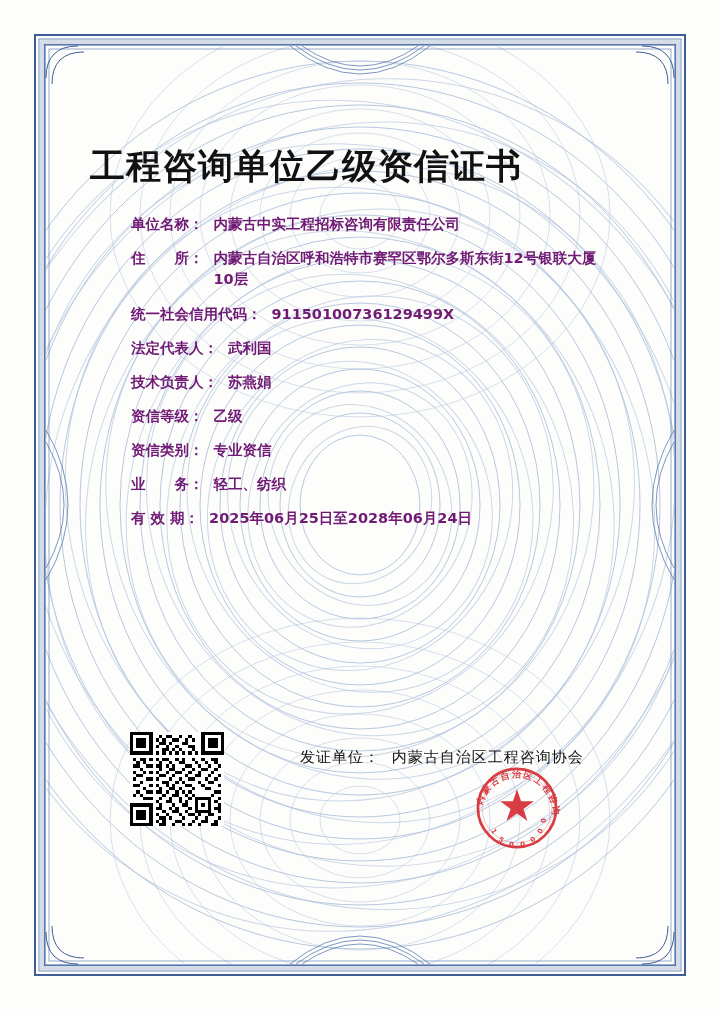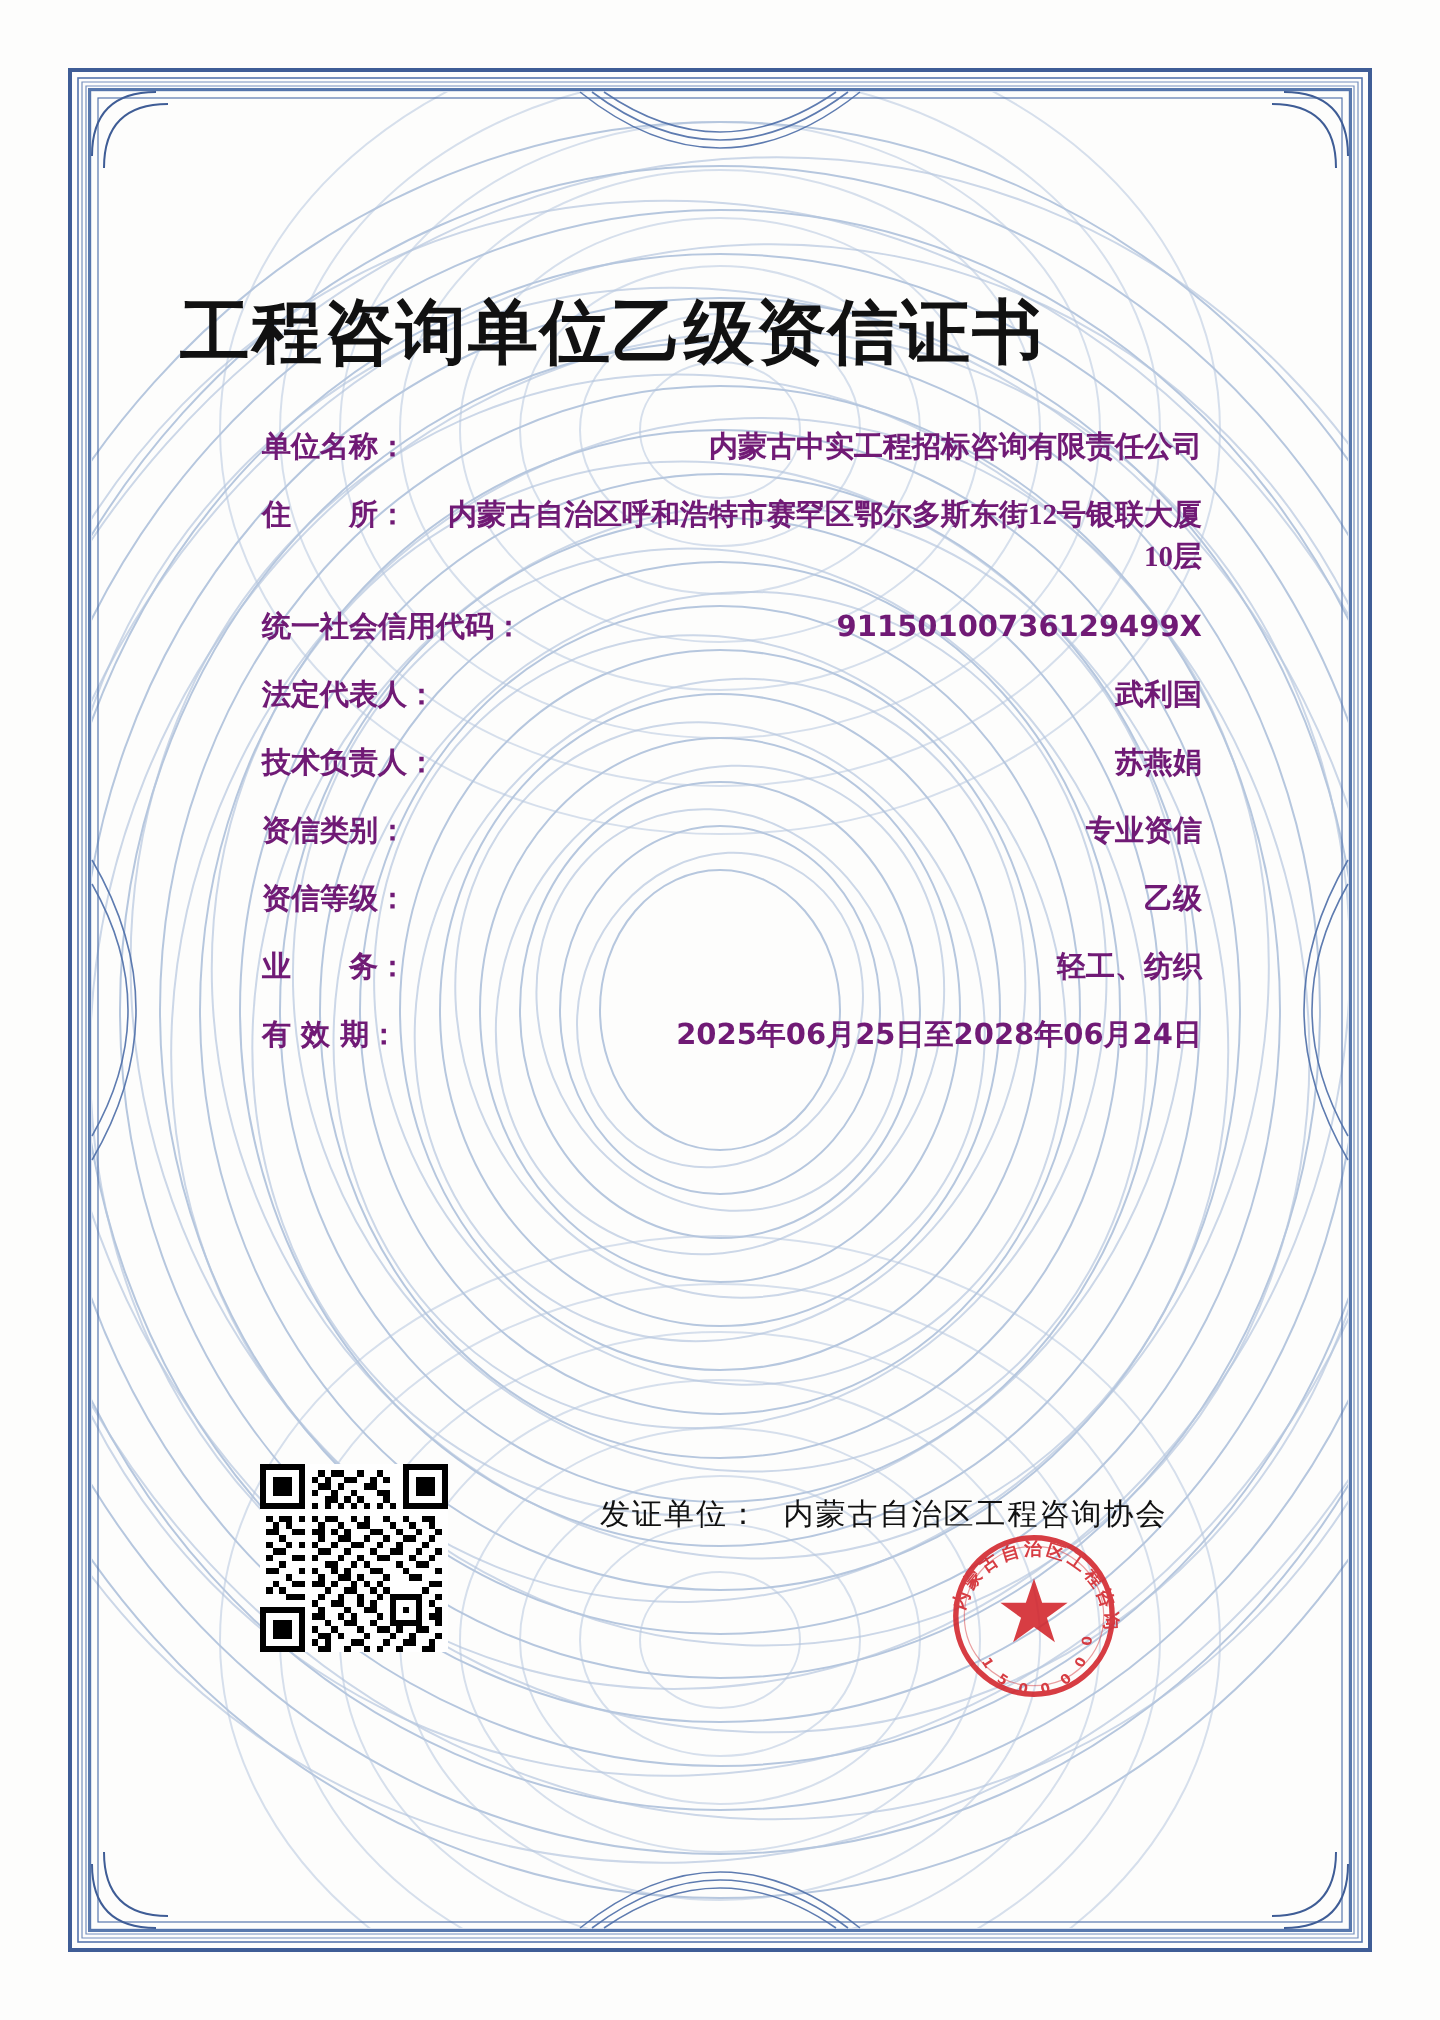--- a/index.html
+++ b/index.html
@@ -92,25 +92,23 @@
     font-family: "DejaVu Sans", "Liberation Sans", sans-serif;
     font-size: 14.5px;
     font-weight: 600;
   }
   .field-value {
     margin-left: 10px;
     font-family: "DejaVu Sans", "Liberation Sans", sans-serif;
     font-size: 14.5px;
     font-weight: 600;
     flex: 1 1 auto;
-    text-align: right;
   }
   .field-row.wide .field-value {
     line-height: 21px;
-    font-family: Liberation Serif, serif;
   }
 
   
   .qr {
     position: absolute;
     left: 130px;
     top: 732px;
     width: 94px;
     height: 94px;
     background: #ffffff;
@@ -283,26 +281,26 @@
         </div>
         <div class="field-row">
           <span class="field-label">法定代表人：</span>
           <span class="field-value">武利国</span>
         </div>
         <div class="field-row">
           <span class="field-label">技术负责人：</span>
           <span class="field-value">苏燕娟</span>
         </div>
         <div class="field-row">
+          <span class="field-label">资信等级：</span>
+          <span class="field-value">乙级</span>
+        </div>
+        <div class="field-row">
           <span class="field-label">资信类别：</span>
           <span class="field-value">专业资信</span>
-        </div>
-        <div class="field-row">
-          <span class="field-label">资信等级：</span>
-          <span class="field-value">乙级</span>
         </div>
         <div class="field-row">
           <span class="field-label">业　　务：</span>
           <span class="field-value">轻工、纺织</span>
         </div>
         <div class="field-row">
           <span class="field-label">有 效 期：</span>
           <span class="field-value">2025年06月25日至2028年06月24日</span>
         </div>
       </div>

